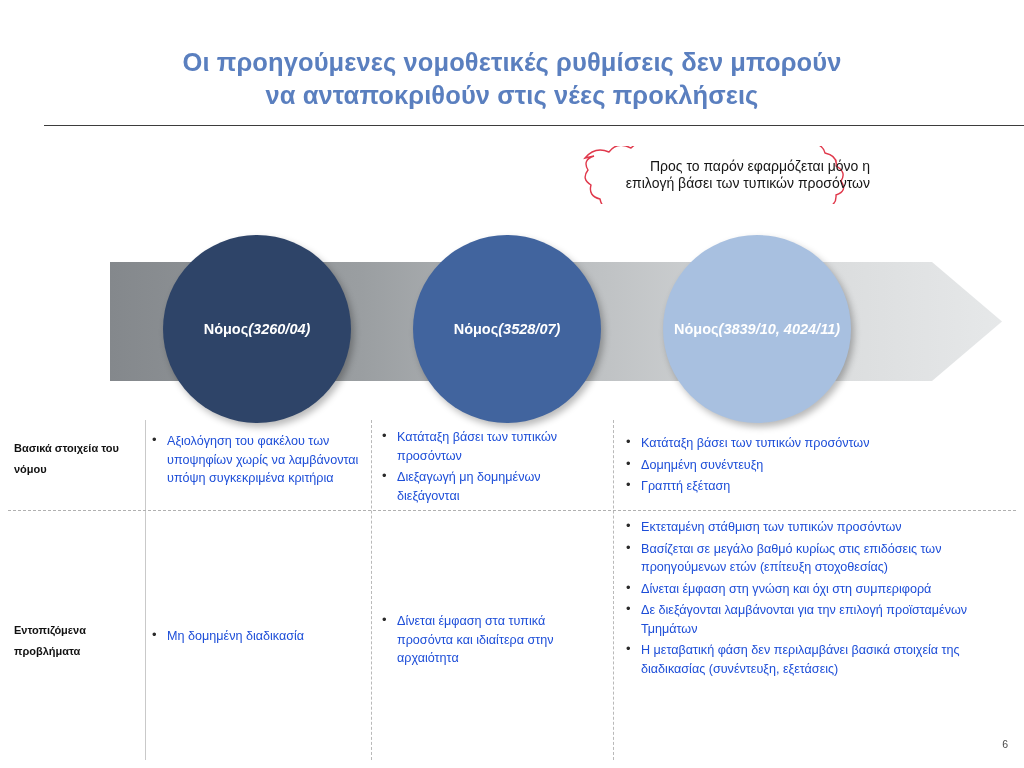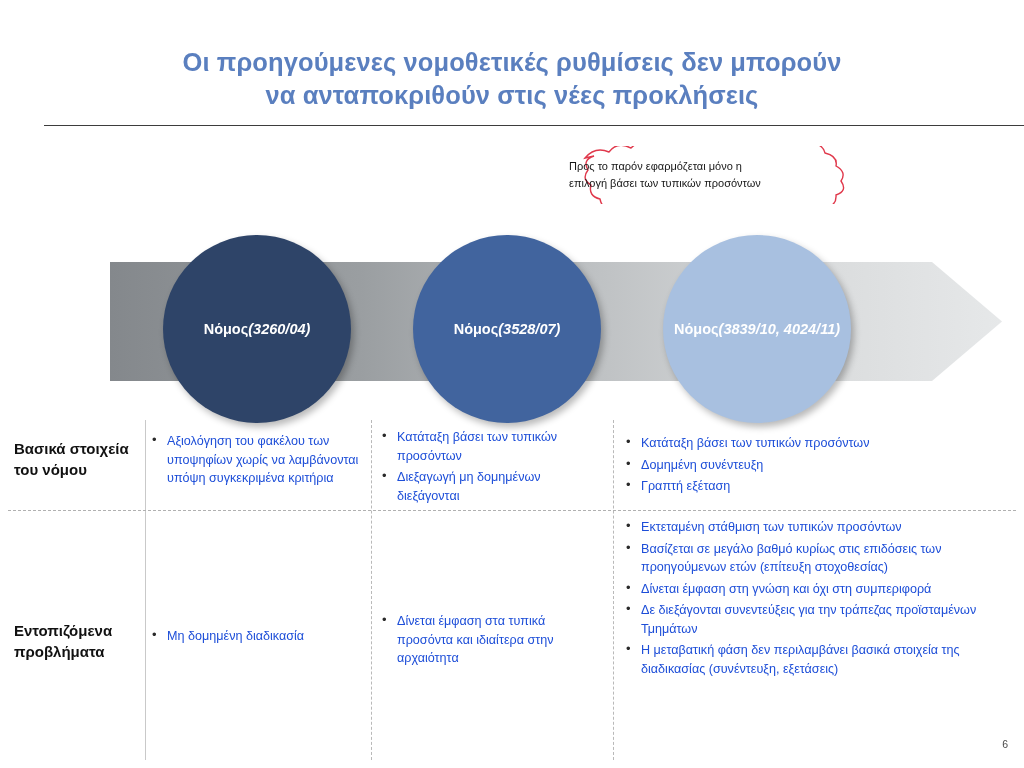--- a/index.html
+++ b/index.html
@@ -38,24 +38,24 @@
 
   
   #callout {
     position: absolute;
     left: 545px; top: 146px;
     width: 360px; height: 58px;
   }
   #callout svg { position: absolute; left: 0; top: 0; }
   #callout .ctext {
     position: absolute;
-    left: 24px; top: 12px;
+    left: 33px; top: 12px;
     width: 292px;
-    text-align: left;
-    font-size: 11px;
+    text-align: right;
+    font-size: 14px;
     line-height: 17px;
     color: #161616;
   }
 
   
   #arrow-band {
     position: absolute;
     left: 110px; top: 262px;
     width: 892px; height: 119px;
   }
@@ -103,21 +103,21 @@
   }
   .hline-dash {
     position: absolute; left: 8px; width: 1008px; height: 0;
     border-top: 1px dashed #b0b0b0;
   }
 
   .row-label {
     position: absolute;
     left: 14px;
     width: 126px;
-    font-size: 15px;
+    font-size: 11px;
     font-weight: bold;
     color: #111111;
     line-height: 21px;
   }
   #row-label-0 { top: 18px; }
   #row-label-1 { top: 200px; }
 
   .cell {
     position: absolute;
   }
@@ -246,21 +246,21 @@
     <div class="cell" id="cell-1-1">
       <ul>
         <li>Δίνεται έμφαση στα τυπικά προσόντα και ιδιαίτερα στην αρχαιότητα</li>
       </ul>
     </div>
     <div class="cell" id="cell-1-2">
       <ul>
         <li>Εκτεταμένη στάθμιση των τυπικών προσόντων</li>
         <li>Βασίζεται σε μεγάλο βαθμό κυρίως στις επιδόσεις των προηγούμενων ετών (επίτευξη στοχοθεσίας)</li>
         <li>Δίνεται έμφαση στη γνώση και όχι στη συμπεριφορά</li>
-        <li>Δε διεξάγονται συνεντεύξεις για την τράπεζας προϊσταμένων Τμημάτων</li>
+        <li>Δε διεξάγονται λαμβάνονται για την επιλογή προϊσταμένων Τμημάτων</li>
         <li>Η μεταβατική φάση δεν περιλαμβάνει βασικά στοιχεία της διαδικασίας (συνέντευξη, εξετάσεις)</li>
       </ul>
     </div>
   </div>
 
   <div id="page-number">6</div>
 
 </div>
 
 </body></html>

